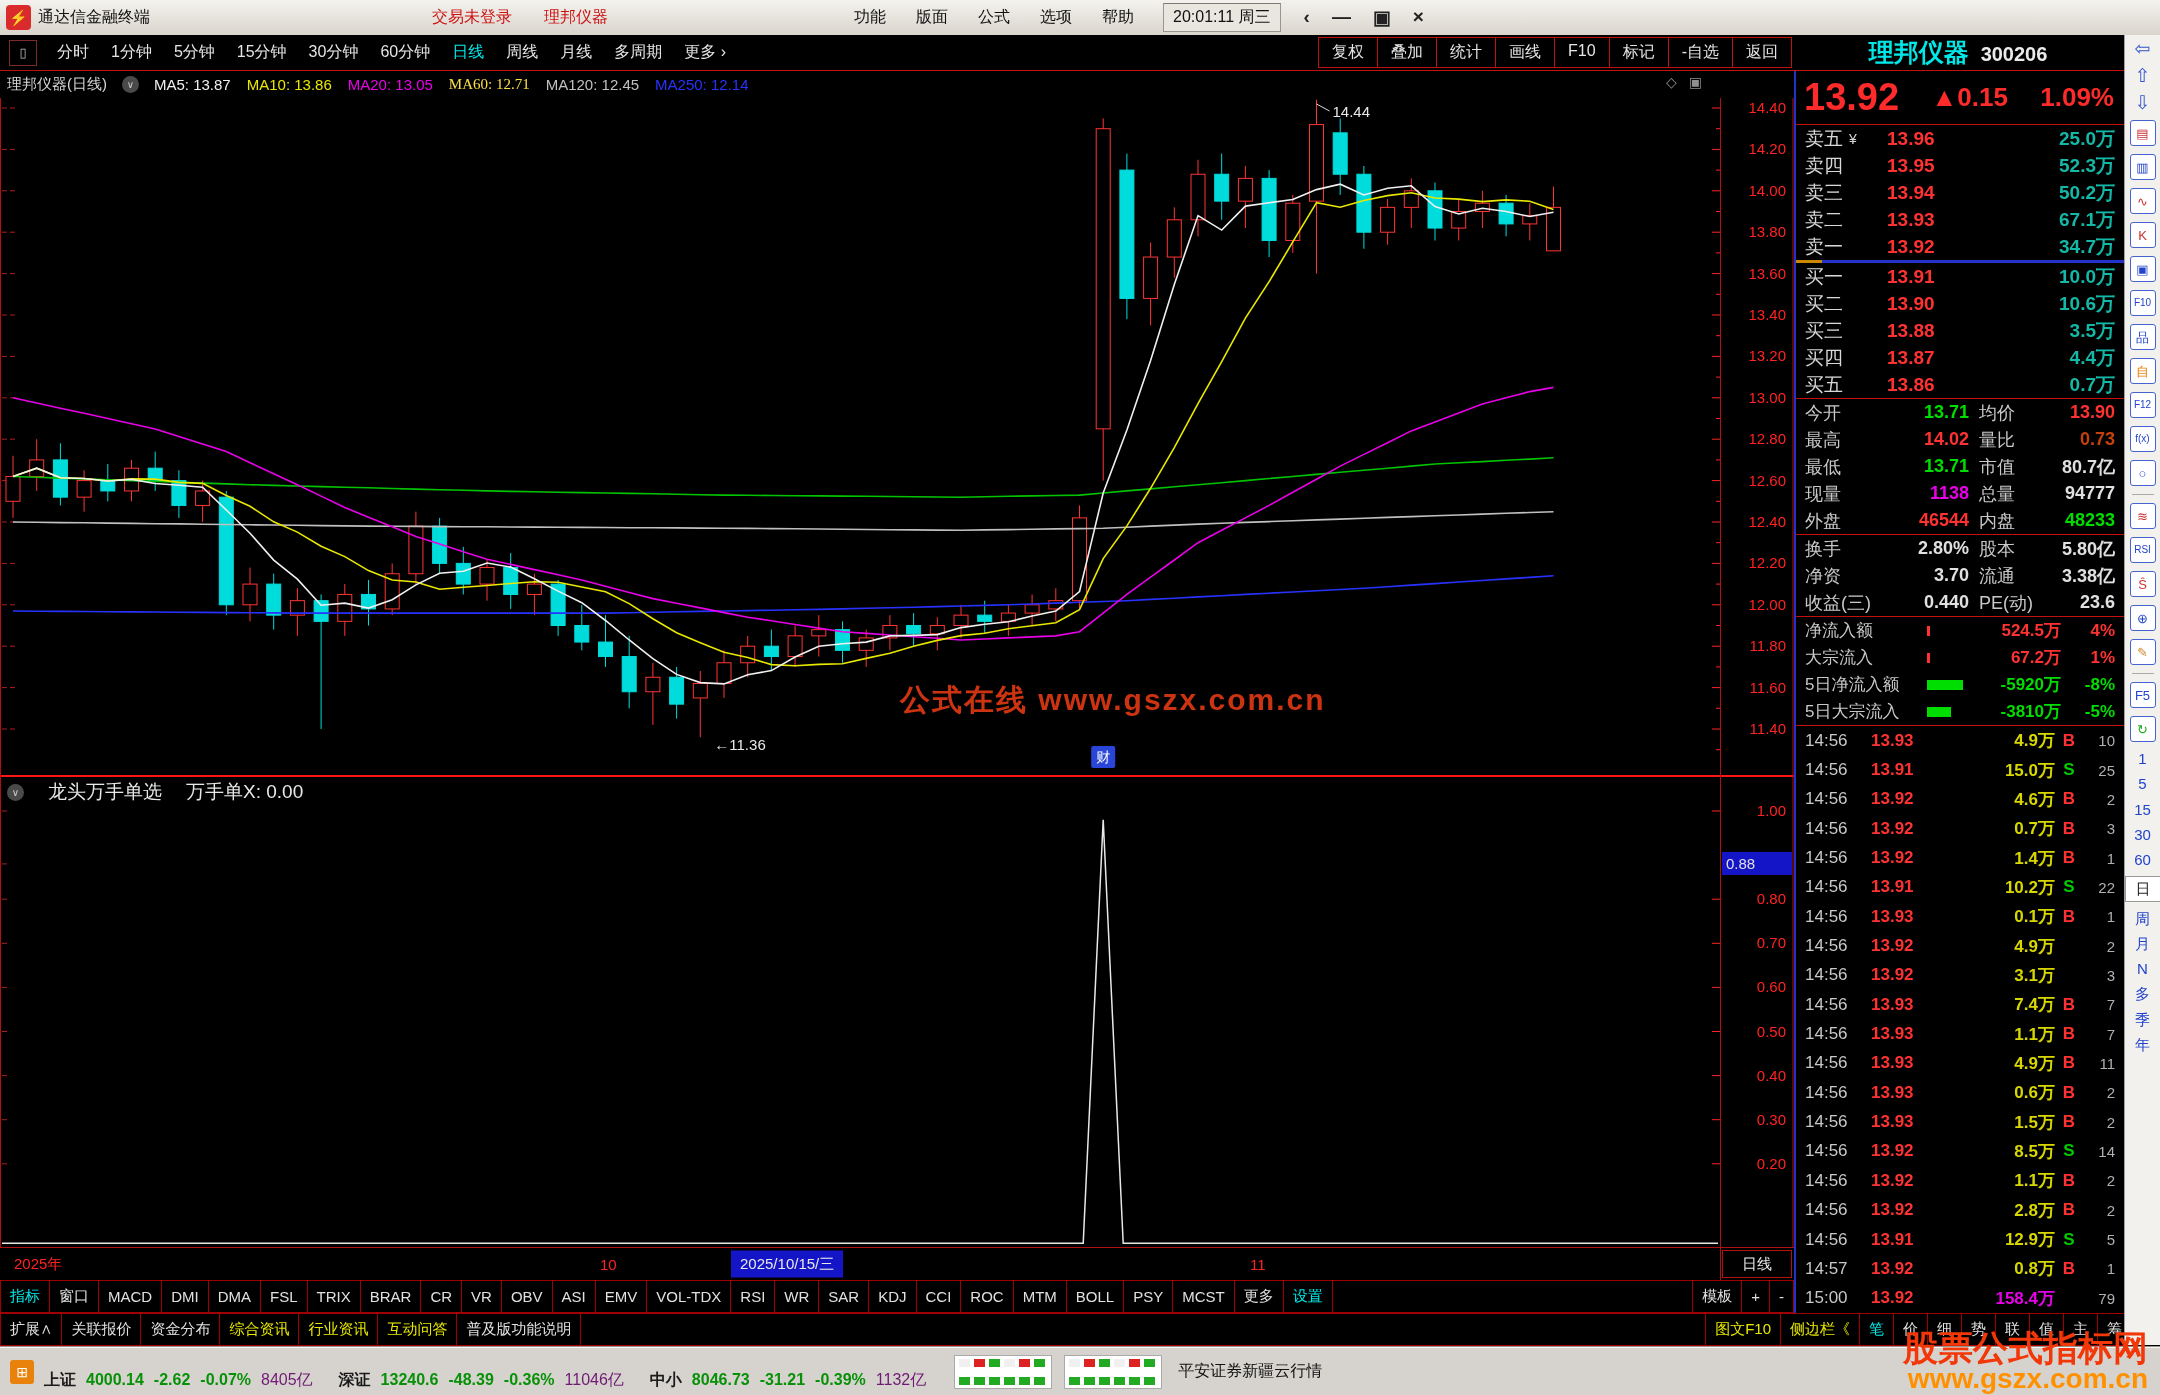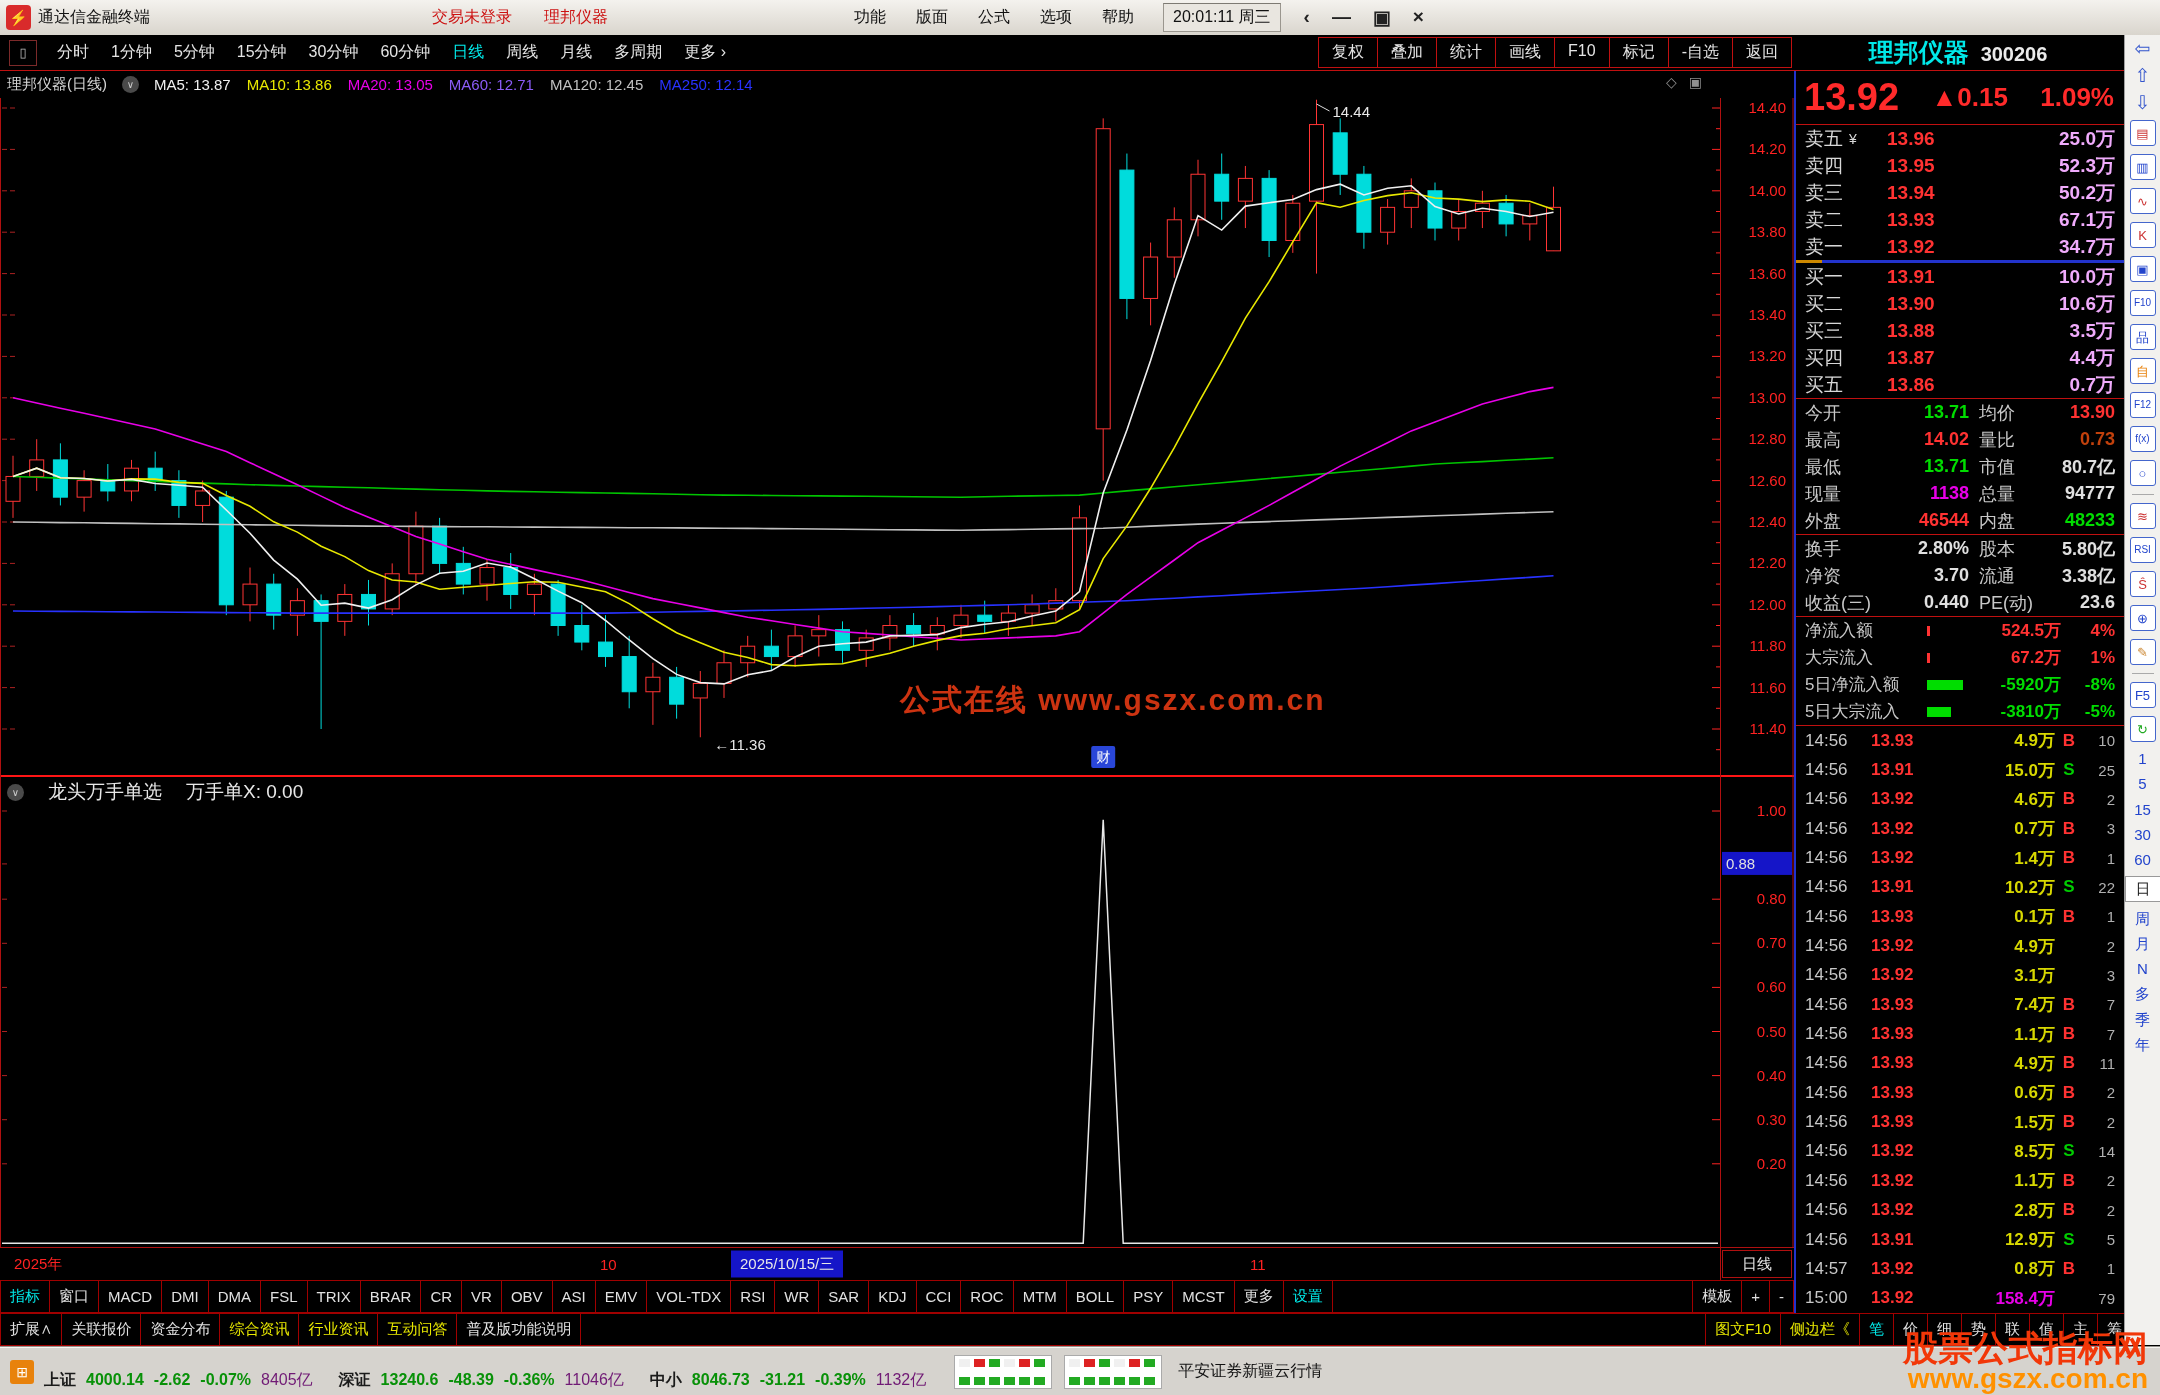--- a/index.html
+++ b/index.html
@@ -64,21 +64,21 @@
   
   .rp { width:330px; background:#000; display:flex; flex-direction:column; border-left:2px solid #2233cc; }
   .rp-price { height:54px; display:flex; align-items:center; justify-content:space-between;
               padding:0 10px 0 8px; border-bottom:1px solid #c01010; }
   .rp-price .big { font-size:38px; font-weight:bold; color:#ff2a2a; }
   .rp-price .chg { font-size:26px; font-weight:bold; color:#ff2a2a; }
   .book-row { height:27px; display:flex; align-items:center; padding:0 9px; font-size:19px; }
   .bk-label { color:#d8d8d8; width:82px; display:flex; gap:6px; align-items:center; }
   .bk-yen { font-size:14px; color:#d8d8d8; }
   .bk-price { color:#ff3232; font-weight:bold; width:72px; }
-  .bk-vol { margin-left:auto; color:#f0abfc; font-weight:bold; }
+  .bk-vol { margin-left:auto; color:#14b8a6; font-weight:bold; }
   .book-div { height:3px; background:linear-gradient(to right,#cc8800 0,#cc8800 26px,#2233cc 26px); }
   .sec-line { border-top:1px solid #c01010; }
   .st-row { height:27px; display:flex; align-items:center; padding:0 9px; font-size:18px; }
   .st-l1 { color:#c8c8c8; width:84px; } .st-v1 { width:80px; text-align:right; font-weight:bold; }
   .st-l2 { color:#c8c8c8; width:74px; margin-left:10px; } .st-v2 { flex:1; text-align:right; font-weight:bold; }
   .flow-row { height:27px; display:flex; align-items:center; padding:0 9px; font-size:17px; }
   .fl-l { color:#c8c8c8; width:122px; }
   .fl-bar { width:44px; } .fl-bar span { display:inline-block; height:10px; }
   .fl-v { flex:1; text-align:right; font-weight:bold; } .fl-p { width:54px; text-align:right; font-weight:bold; }
   .rp-trans { flex:1; display:flex; flex-direction:column; }
@@ -178,21 +178,21 @@
 
   <div class="main-row">
     <div class="chart-col">
       <div class="chart-title-row">
         <span class="ct-title">理邦仪器(日线)</span>
         <span class="caret">∨</span>
         <span id="ma-labels" style="display:flex; gap:16px;">
             <span style="color: rgb(240, 240, 240);">MA5: 13.87</span>
             <span style="color: rgb(232, 232, 0);">MA10: 13.86</span>
             <span style="color: rgb(232, 0, 232);">MA20: 13.05</span>
-            <span style="color: #8b5cf6;">MA60: 12.71</span>
+            <span style="color: #fde047; font-family: Liberation Serif, serif;">MA60: 12.71</span>
             <span style="color: rgb(192, 192, 192);">MA120: 12.45</span>
             <span style="color: rgb(40, 50, 255);">MA250: 12.14</span>
           </span>
         <span class="ct-icons">
           <span>◇</span>
           <span>▣</span>
         </span>
       </div>
       <div class="main-chart" id="main-chart">
           <svg viewBox="0 0 1794 678" width="1794" height="678">

